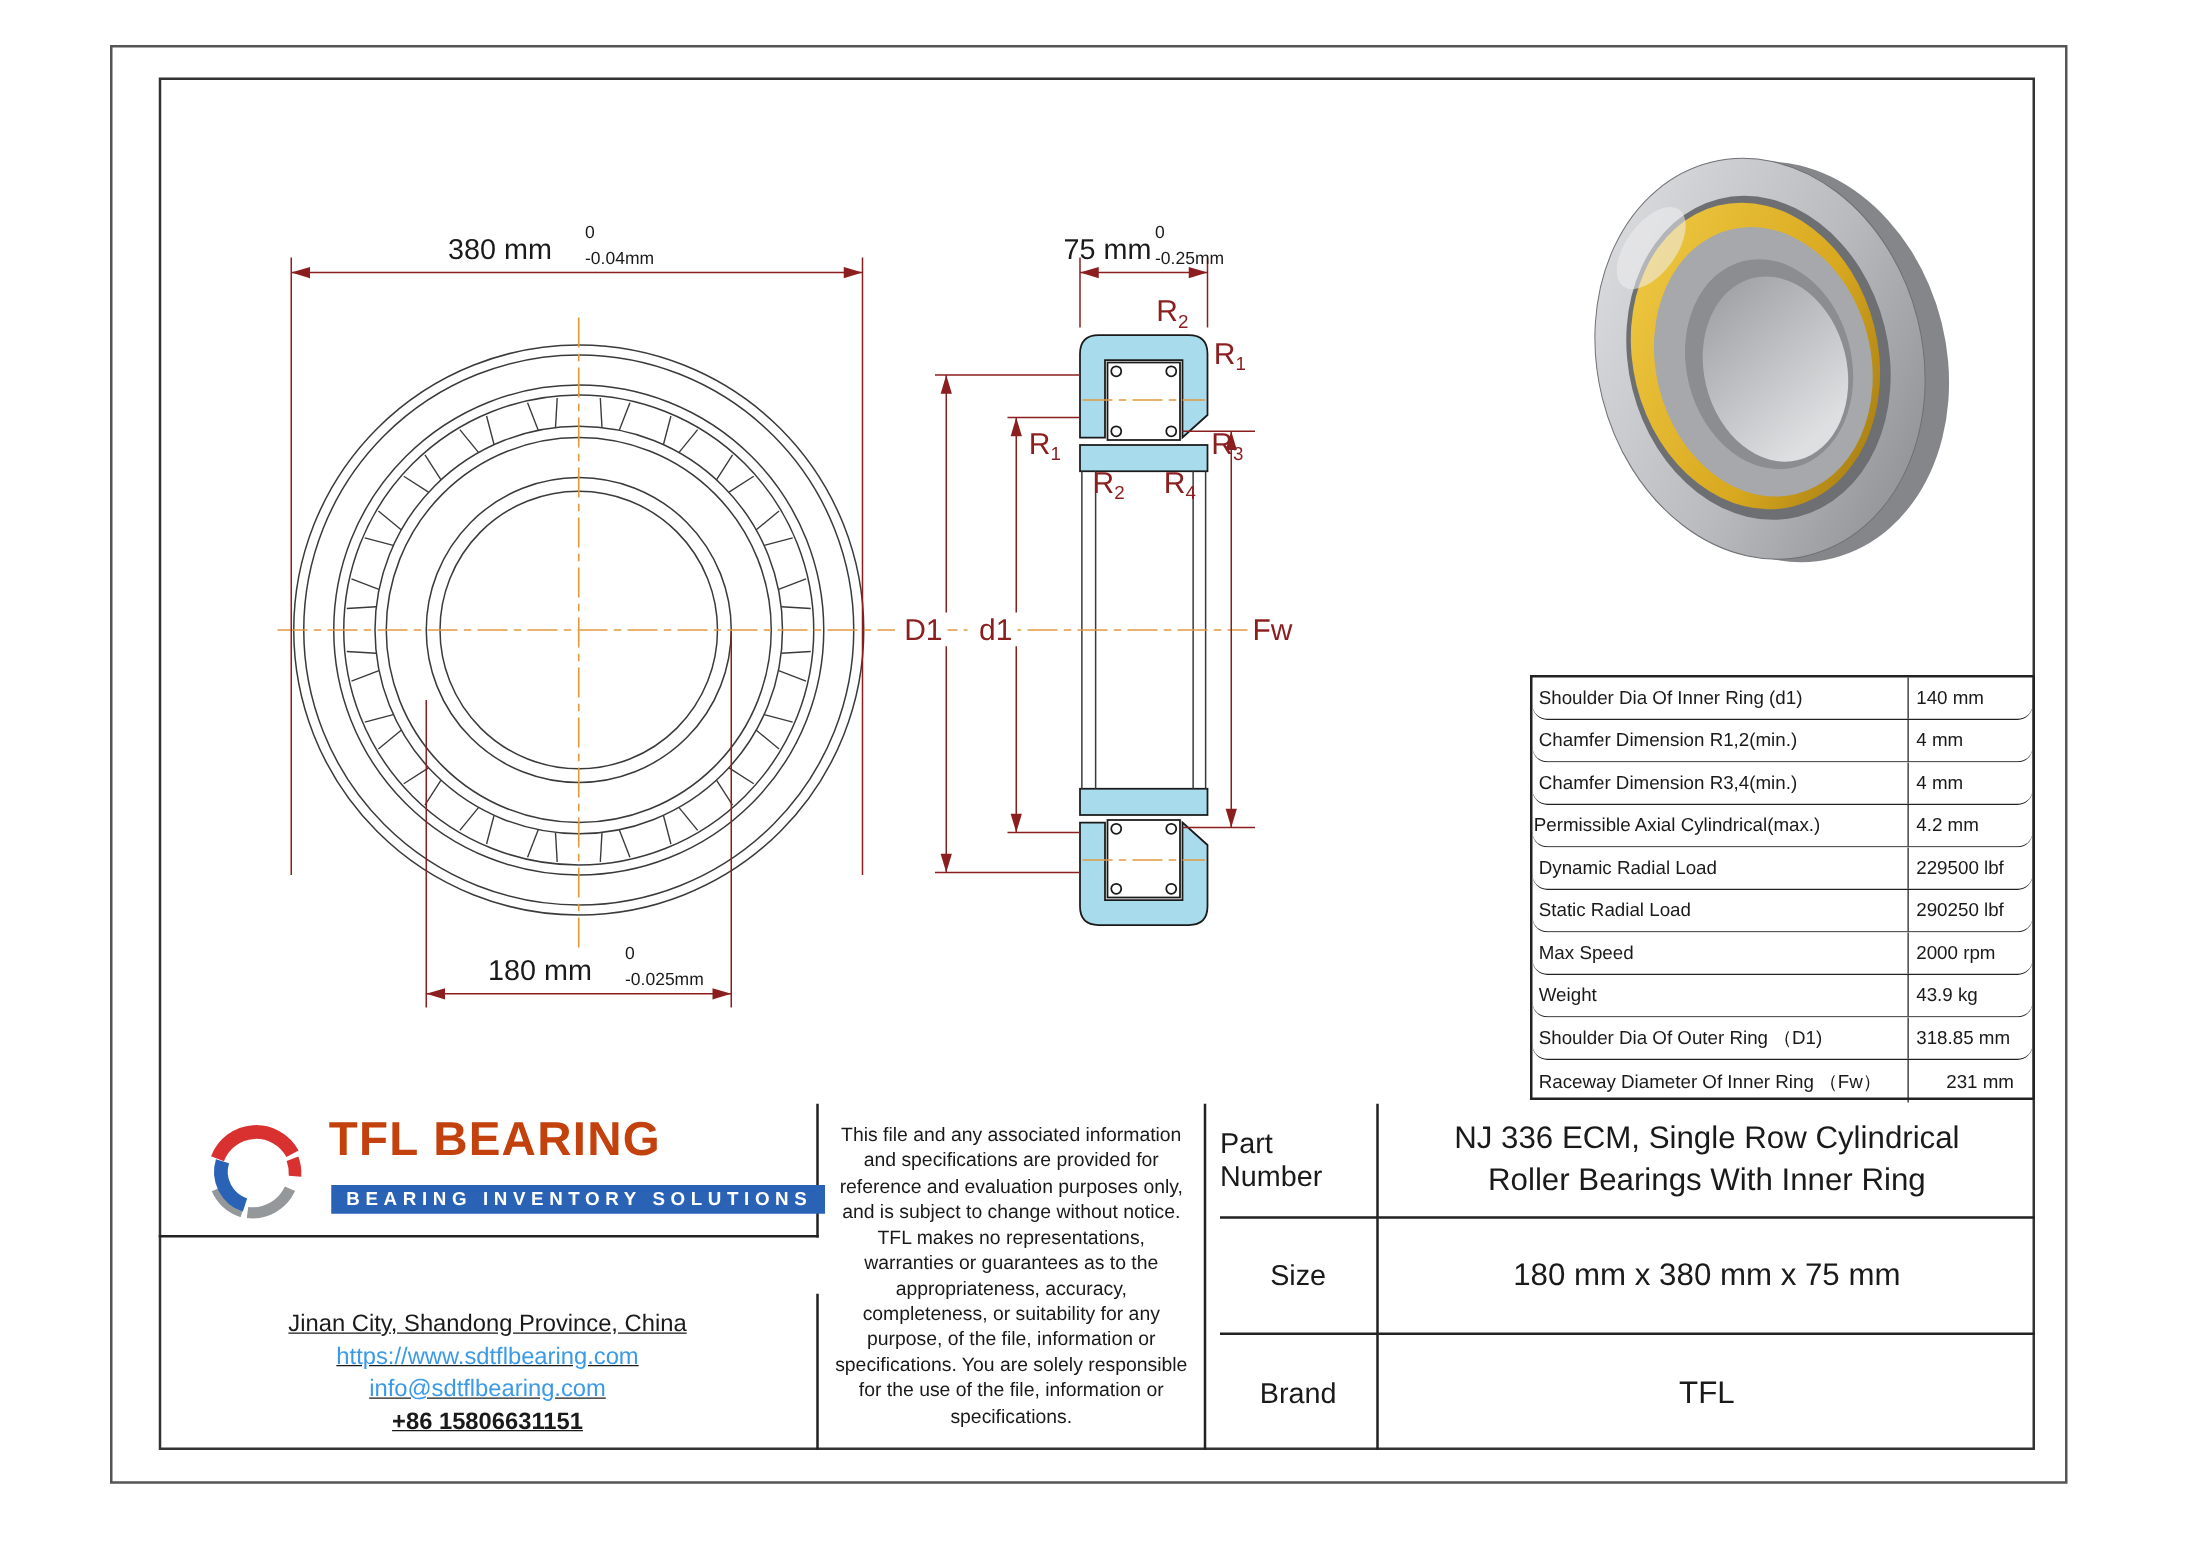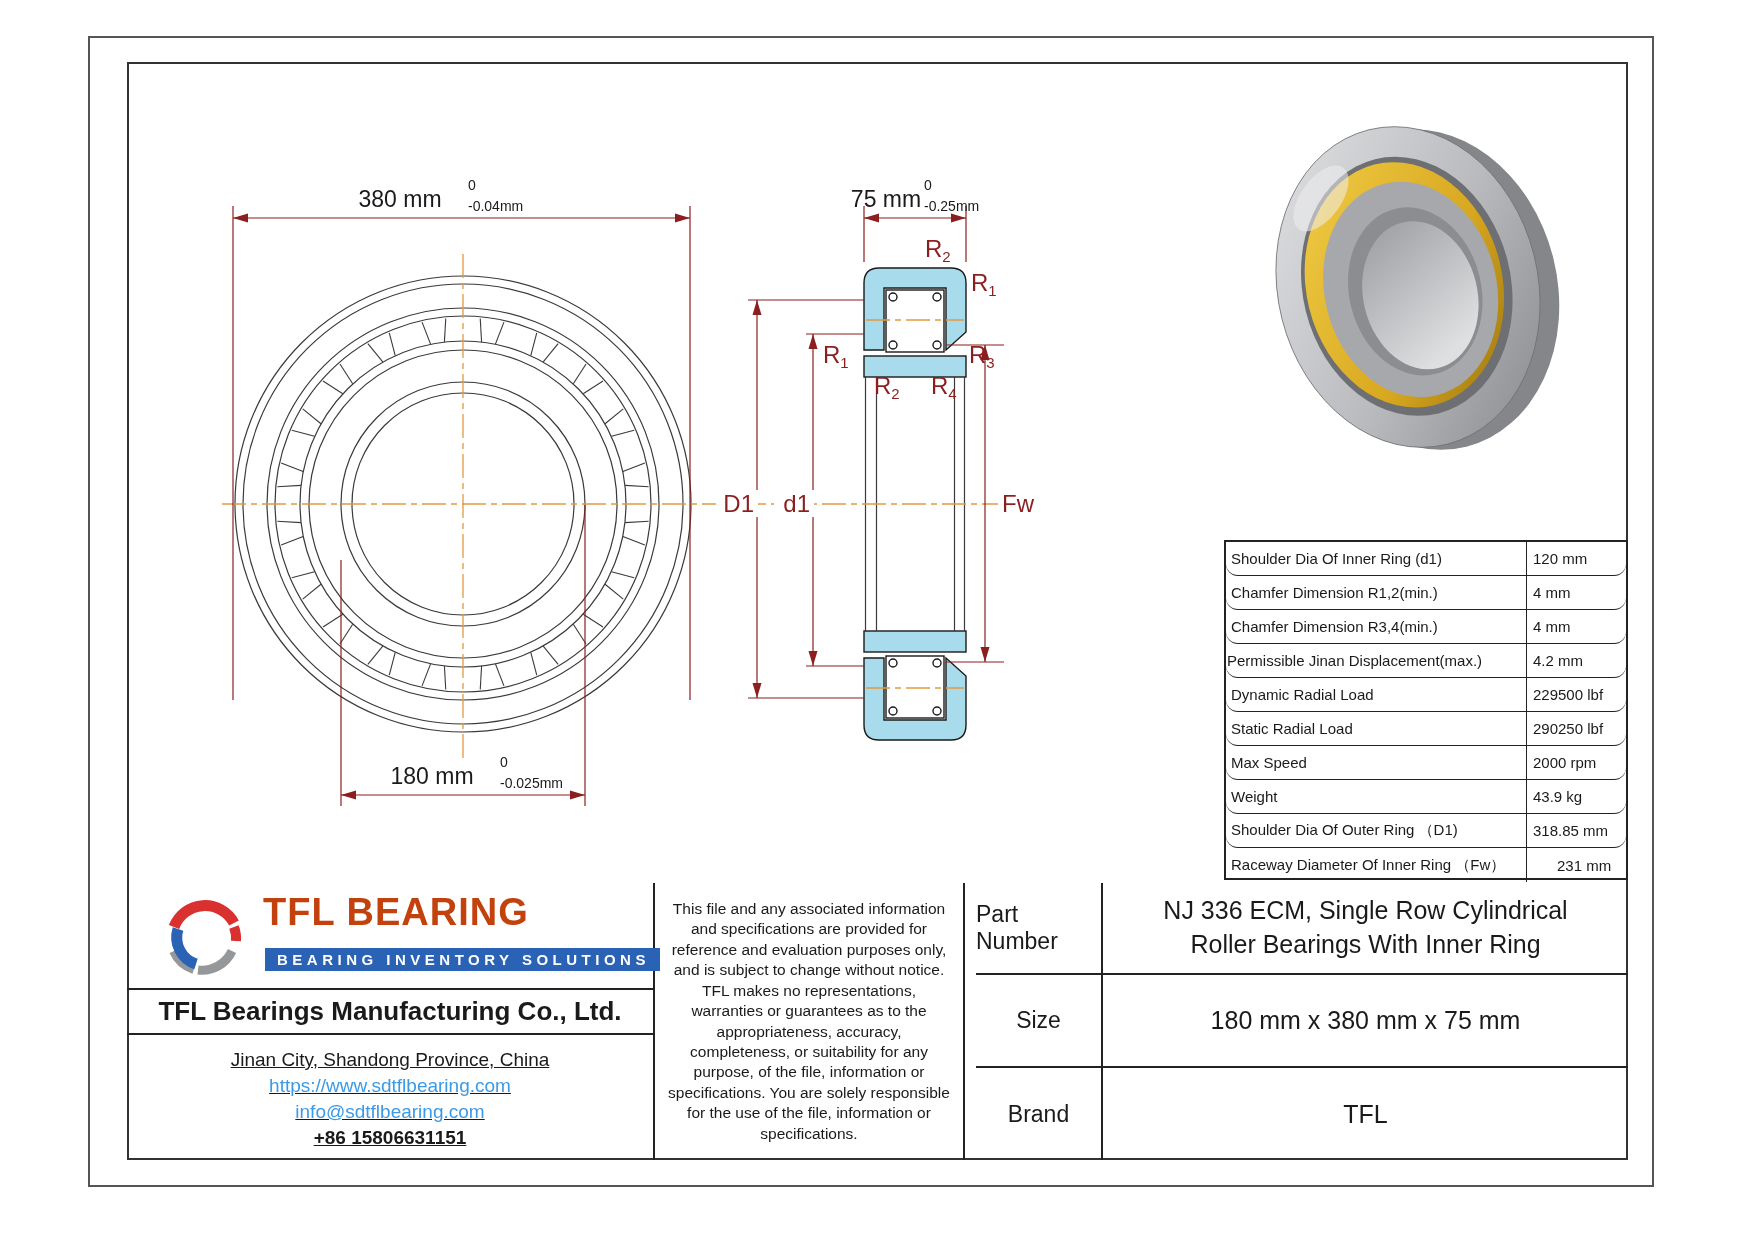--- a/index.html
+++ b/index.html
@@ -227,32 +227,32 @@
       <ellipse cx="1410" cy="290" rx="86" ry="109" fill="#a7a8ab"></ellipse>
       <ellipse cx="1414" cy="293" rx="66" ry="85" fill="#8c8d90"></ellipse>
       <ellipse cx="1418" cy="298" rx="57" ry="75" fill="url(#boreGrad)"></ellipse>
       <ellipse cx="1345" cy="180" rx="38" ry="20" fill="#eeeff0" opacity="0.55" transform="rotate(-40 1345 180)"></ellipse>
     </g>
   </svg>
 
   <div id="spec-table">
     <div class="spec-row">
       <div class="spec-label">Shoulder Dia Of Inner Ring (d1)</div>
-      <div class="spec-value">120 mm</div>
+      <div class="spec-value">140 mm</div>
     </div>
     <div class="spec-row">
       <div class="spec-label">Chamfer Dimension R1,2(min.)</div>
       <div class="spec-value">4 mm</div>
     </div>
     <div class="spec-row">
       <div class="spec-label">Chamfer Dimension R3,4(min.)</div>
       <div class="spec-value">4 mm</div>
     </div>
     <div class="spec-row">
-      <div class="spec-label" style="padding-left:1px;">Permissible Jinan Displacement(max.)</div>
+      <div class="spec-label" style="padding-left:1px;">Permissible Axial Cylindrical(max.)</div>
       <div class="spec-value">4.2 mm</div>
     </div>
     <div class="spec-row">
       <div class="spec-label">Dynamic Radial Load</div>
       <div class="spec-value">229500 lbf</div>
     </div>
     <div class="spec-row">
       <div class="spec-label">Static Radial Load</div>
       <div class="spec-value">290250 lbf</div>
     </div>
@@ -283,21 +283,20 @@
           <path d="M 72,58 A 33,33 0 0 1 38,77" stroke="#95989b" stroke-width="9" fill="none"></path>
           <path d="M 14,34 A 33,33 0 0 1 74,30" stroke="#D93030" stroke-width="11" fill="none"></path>
           <path d="M 36,71 A 28,28 0 0 1 18,36" stroke="#2A62B5" stroke-width="11" fill="none"></path>
           <path d="M 74,34 A 33,33 0 0 1 76,48" stroke="#D93030" stroke-width="10" fill="none"></path>
         </svg>
         <div id="brand-name">TFL BEARING</div>
         <div id="brand-tagline">BEARING INVENTORY SOLUTIONS</div>
       </div>
     </div>
 
-    <div id="company-cell" class="tb-cell">TFL Bearings Manufacturing Co., Ltd.</div>
 
     <div id="address-cell" class="tb-cell">
       <div>Jinan City, Shandong Province, China</div>
       <div class="linkish">https://www.sdtflbearing.com</div>
       <div class="linkish">info@sdtflbearing.com</div>
       <div id="phone-line">+86 15806631151</div>
     </div>
 
     <div id="disclaimer-cell" class="tb-cell">
       <div id="disclaimer-text">This file and any associated information and specifications are provided for reference and evaluation purposes only, and is subject to change without notice. TFL makes no representations, warranties or guarantees as to the appropriateness, accuracy, completeness, or suitability for any purpose, of the file, information or specifications.  You are solely responsible for the use of the file, information or specifications.</div>

